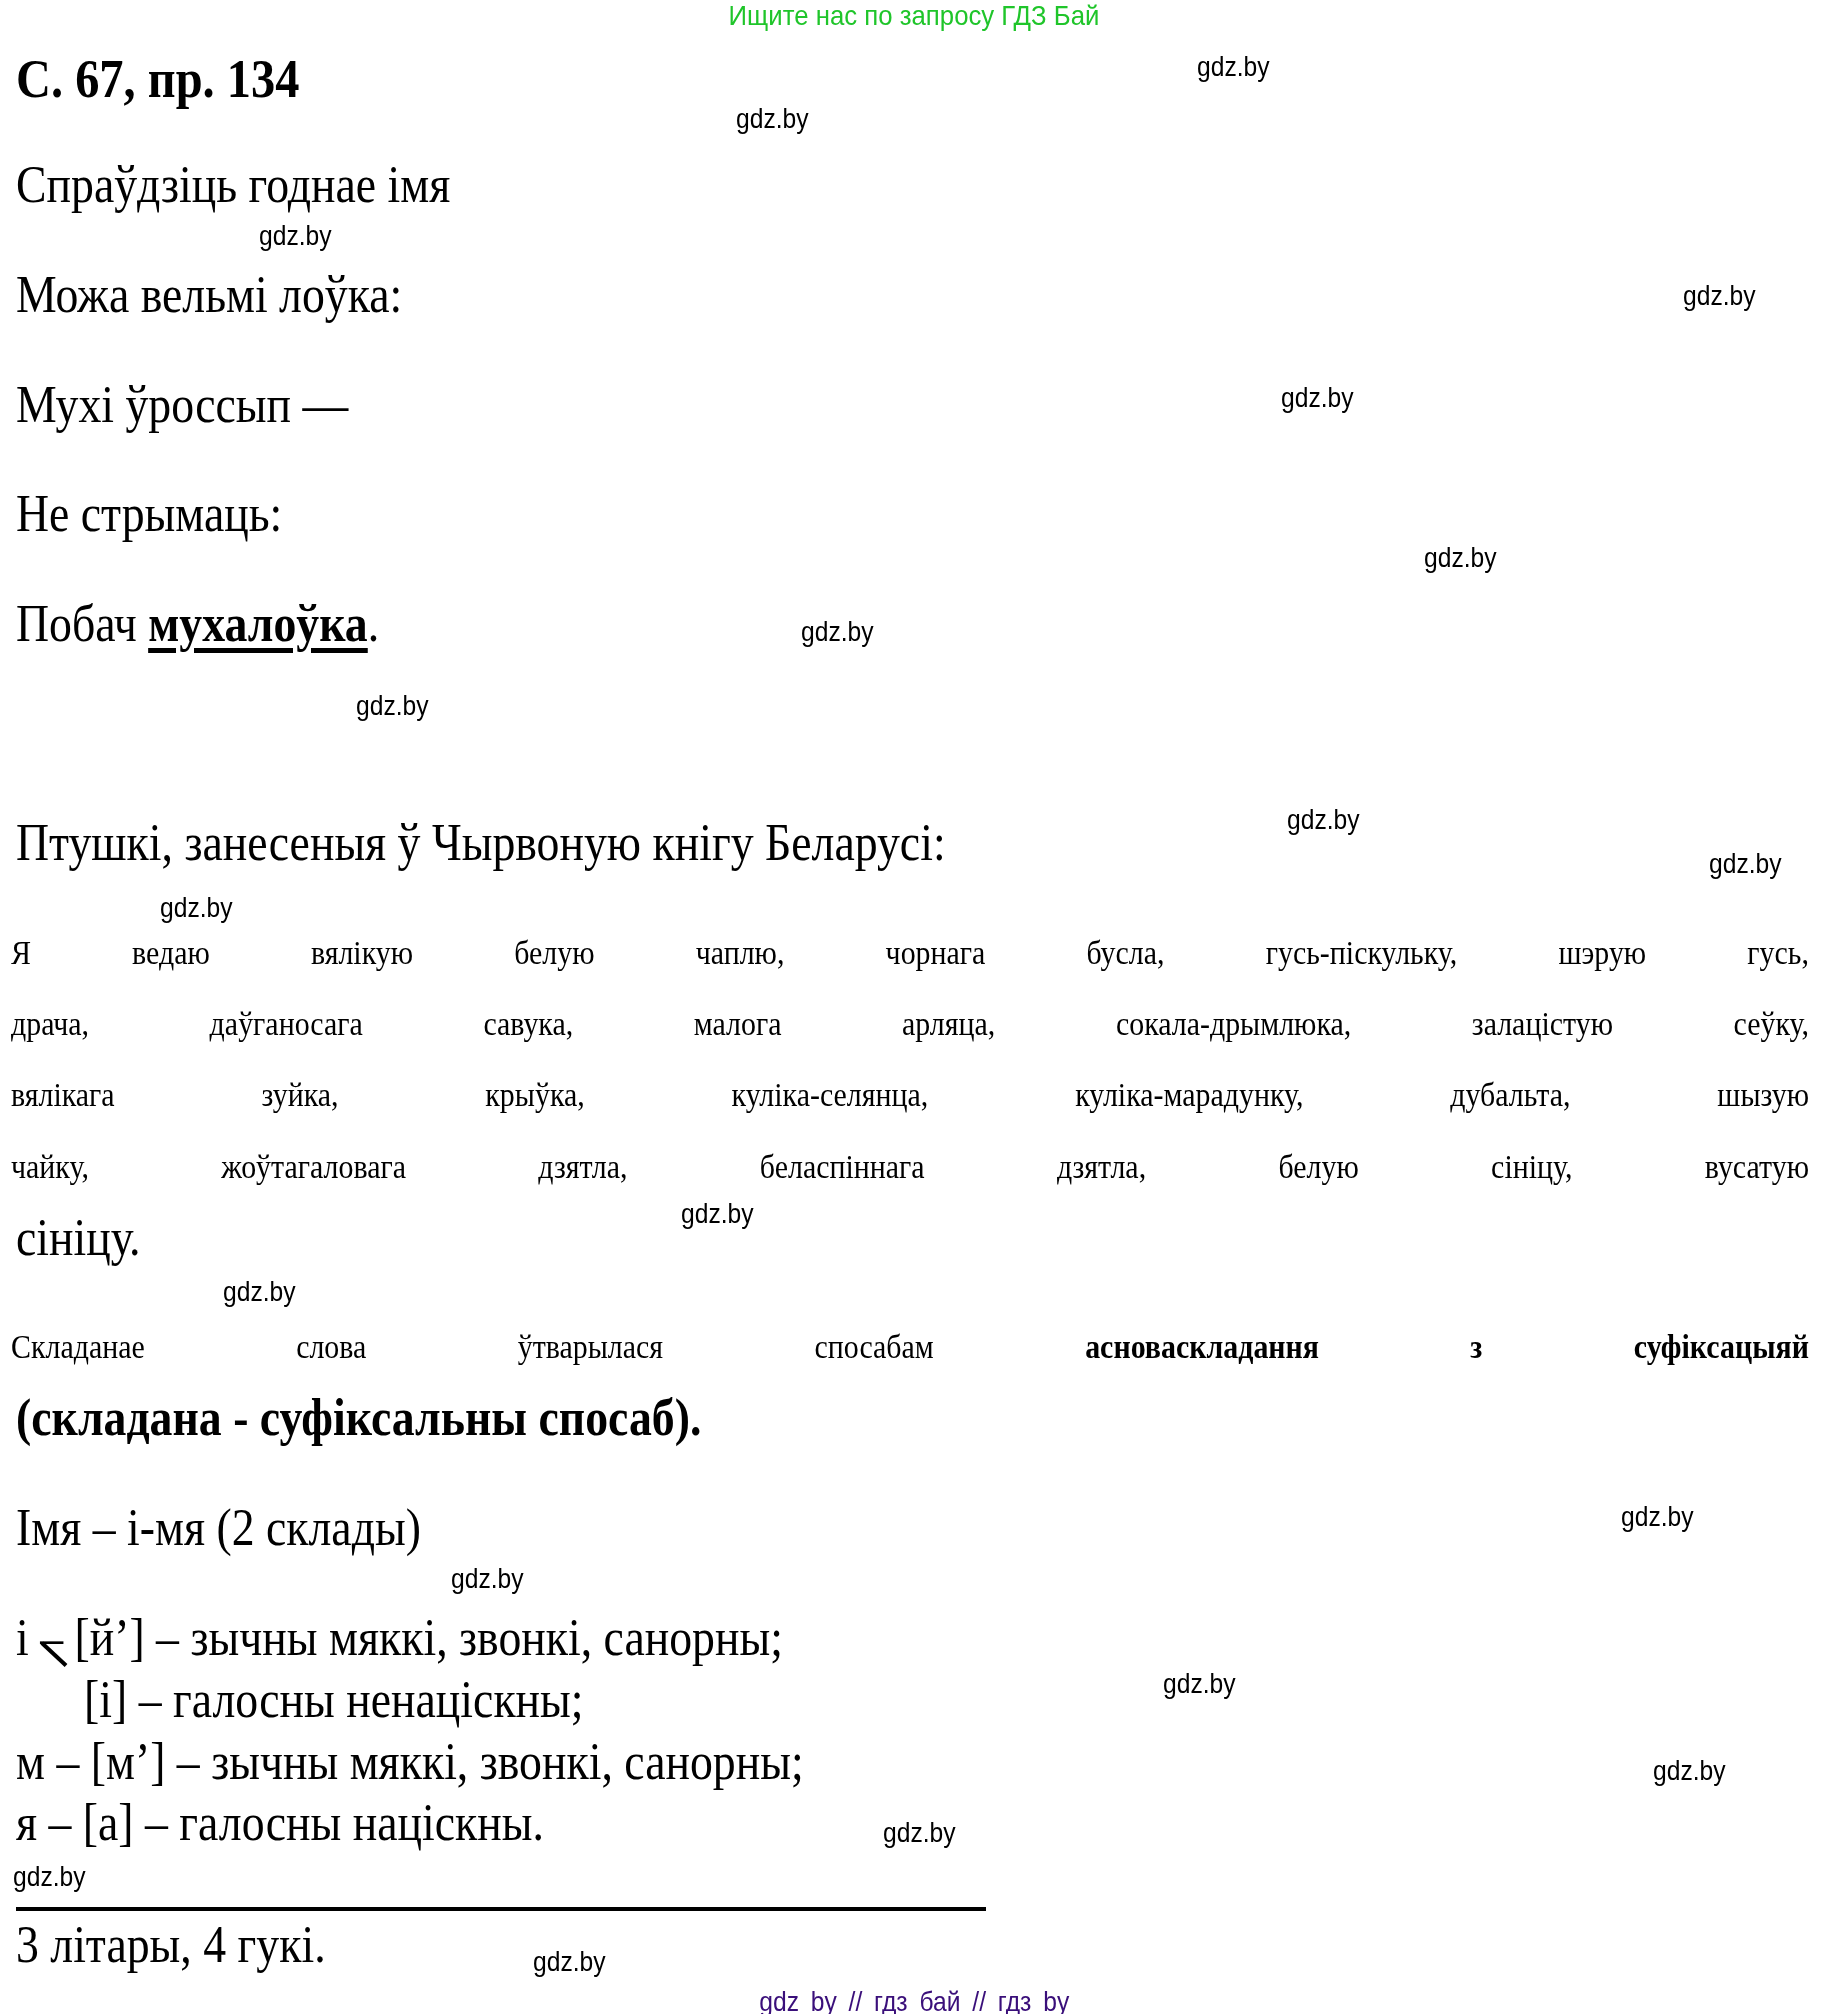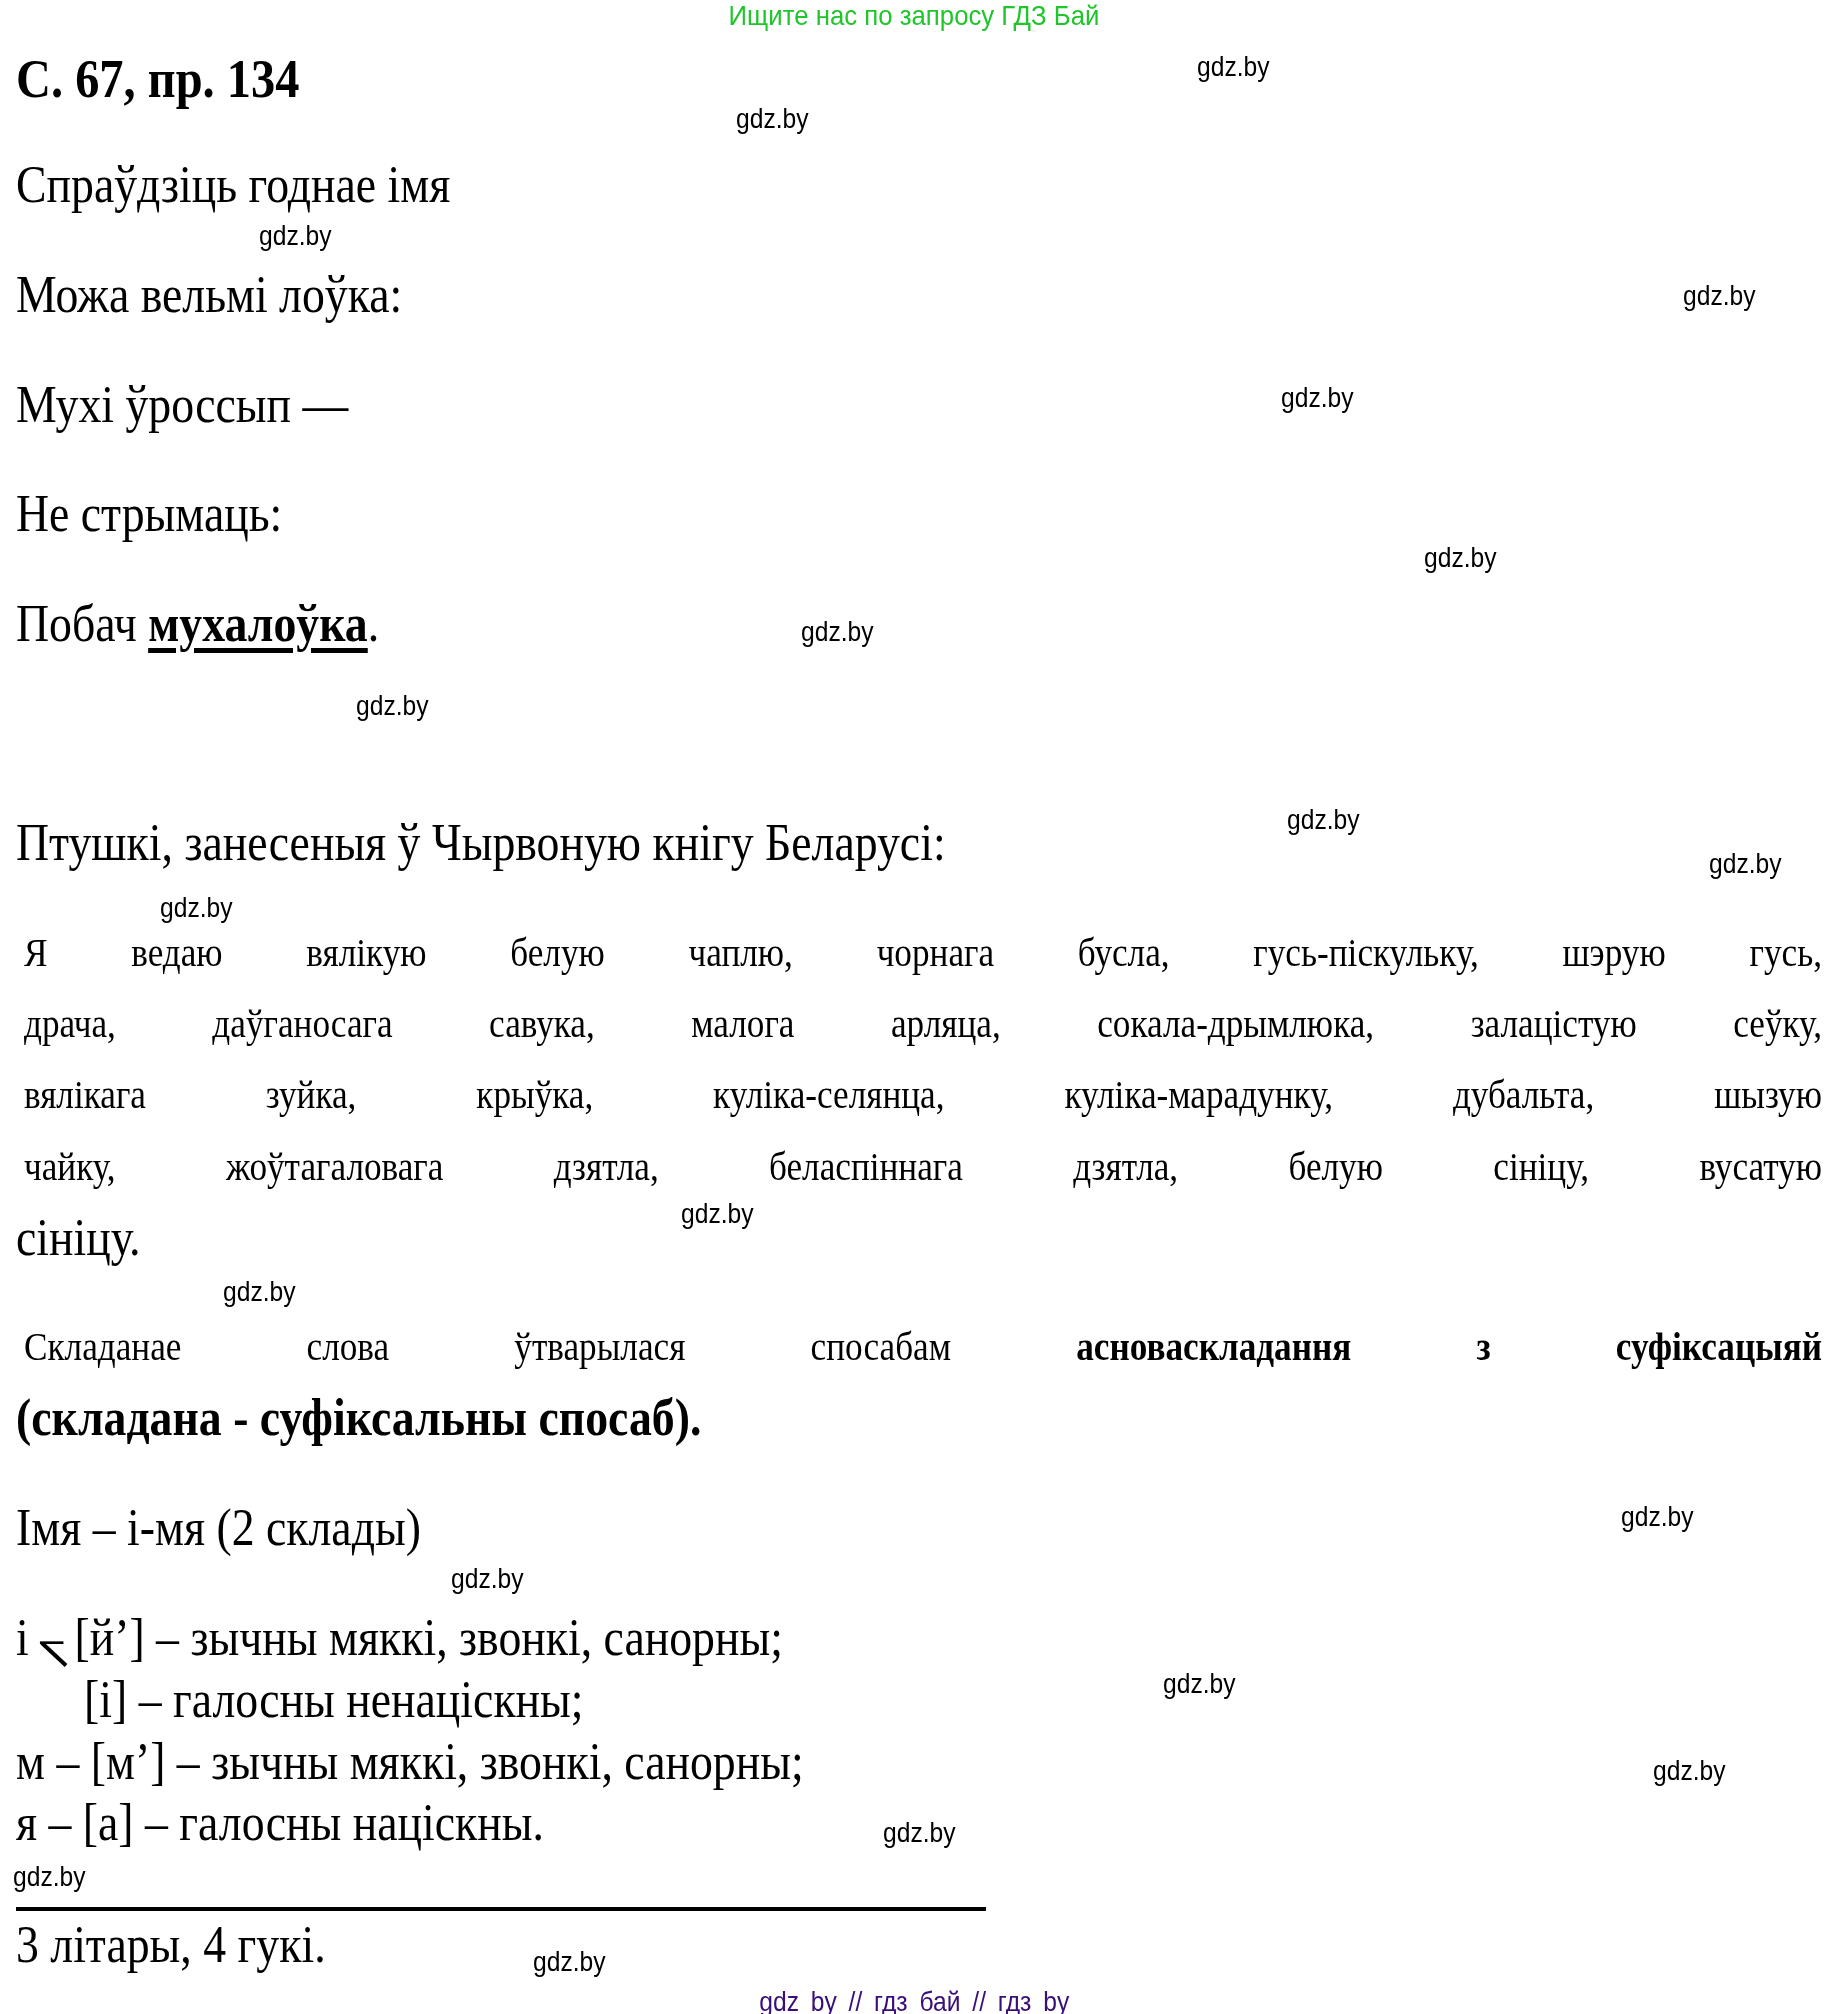--- a/index.html
+++ b/index.html
@@ -5,21 +5,21 @@
   html, body { margin:0; padding:0; background:#ffffff; }
   body { width:1828px; height:2015px; position:relative; overflow:hidden; }
   .serif { font-family: "Liberation Serif", "DejaVu Serif", serif; color:#000; }
   .sans { font-family: "Liberation Sans", "DejaVu Sans", sans-serif; }
   .abs { position:absolute; white-space:nowrap; }
   .top-banner { position:absolute; top:0; left:0; width:1828px; text-align:center; font-size:28px; line-height:31px; color:#1fc52a; transform:scaleX(0.92); transform-origin:center top; }
   .heading { left:16.4px; top:48px; font-size:55px; font-weight:bold; line-height:62px; transform:scaleX(0.88); transform-origin:left top; }
   .line { left:16.4px; font-size:52px; line-height:60px; transform-origin:left top; }
   .poem { transform:scaleX(0.88); }
   .bold-u { font-weight:bold; text-decoration:underline; text-decoration-thickness:4.6px; text-underline-offset:7.3px; }
-  .justify-line { left:24px; width:1798px; font-size:40px; line-height:60px; text-align:justify; text-align-last:justify; white-space:nowrap; }
+  .justify-line { left:11px; width:1798px; font-size:34px; line-height:60px; text-align:justify; text-align-last:justify; white-space:nowrap; }
   .justify-line span.inner { display:block; transform:scaleX(0.88); transform-origin:left top; width:calc(1798px / 0.88); text-align:justify; text-align-last:justify; }
   .b { font-weight:bold; }
   .wm { position:absolute; font-family:"Liberation Sans","DejaVu Sans",sans-serif; font-size:28px; line-height:31px; color:#000; transform:scaleX(0.88); transform-origin:left top; white-space:nowrap; }
   .rule { position:absolute; left:15.5px; top:1907px; width:970px; height:3.7px; background:#000; }
   .branch { position:absolute; left:42px; top:1641px; width:33px; height:3.7px; background:#000; transform:rotate(43deg); transform-origin:left center; }
   .footer { position:absolute; top:1986px; left:0; width:1828px; text-align:center; font-size:27.4px; line-height:31px; color:#3a0f7a; }
   .footer span.in { display:inline-block; transform:scaleX(0.9); word-spacing:5.5px; }
 </style>
 </head>
 <body>

